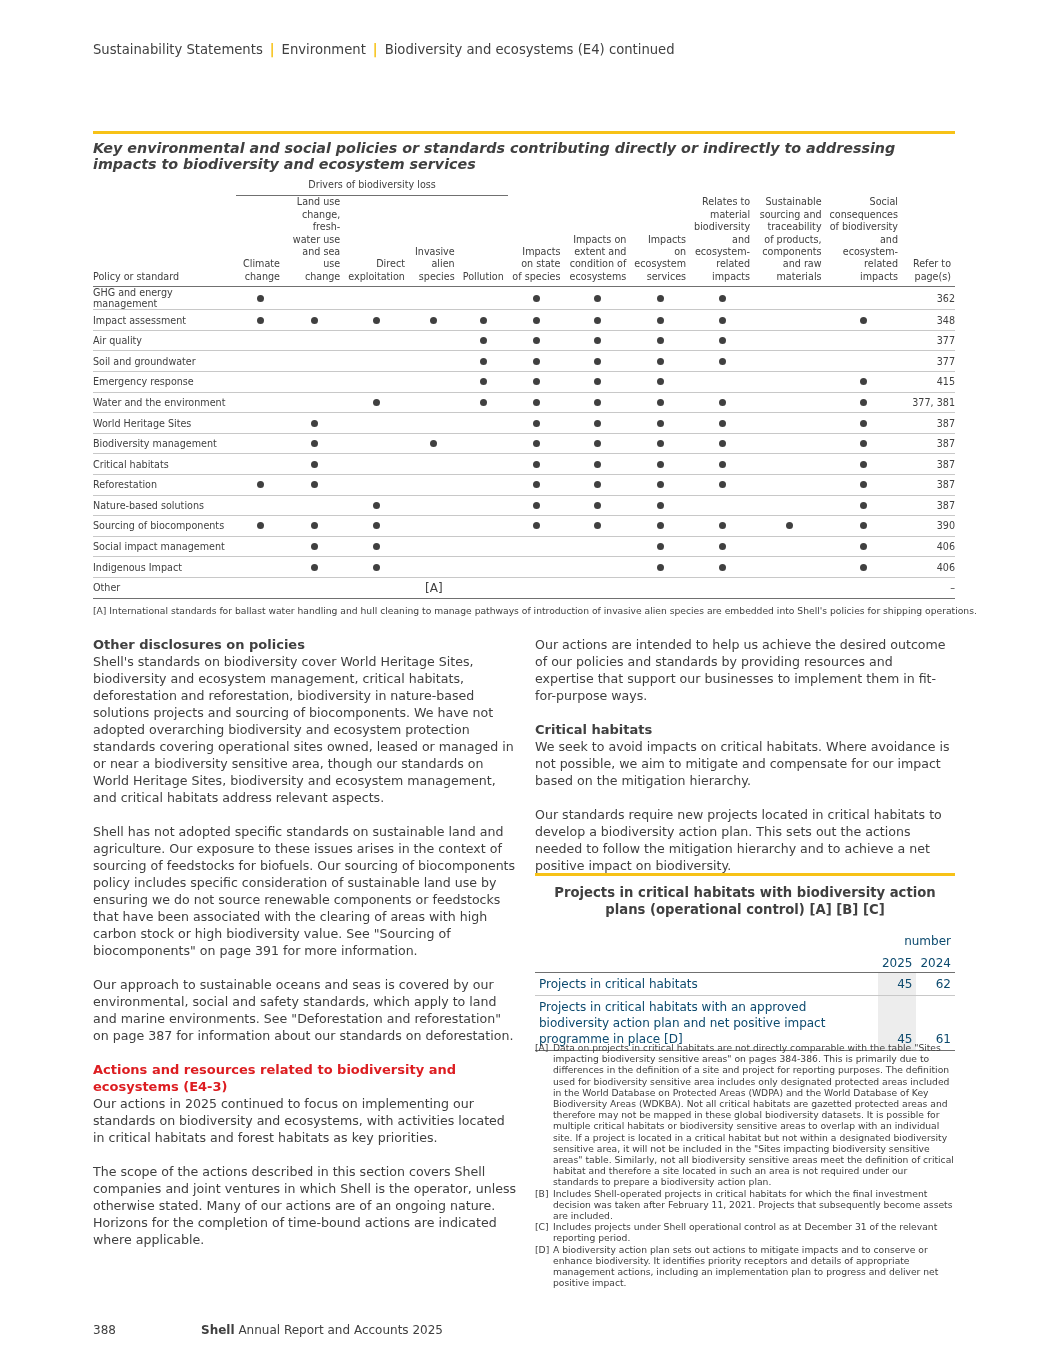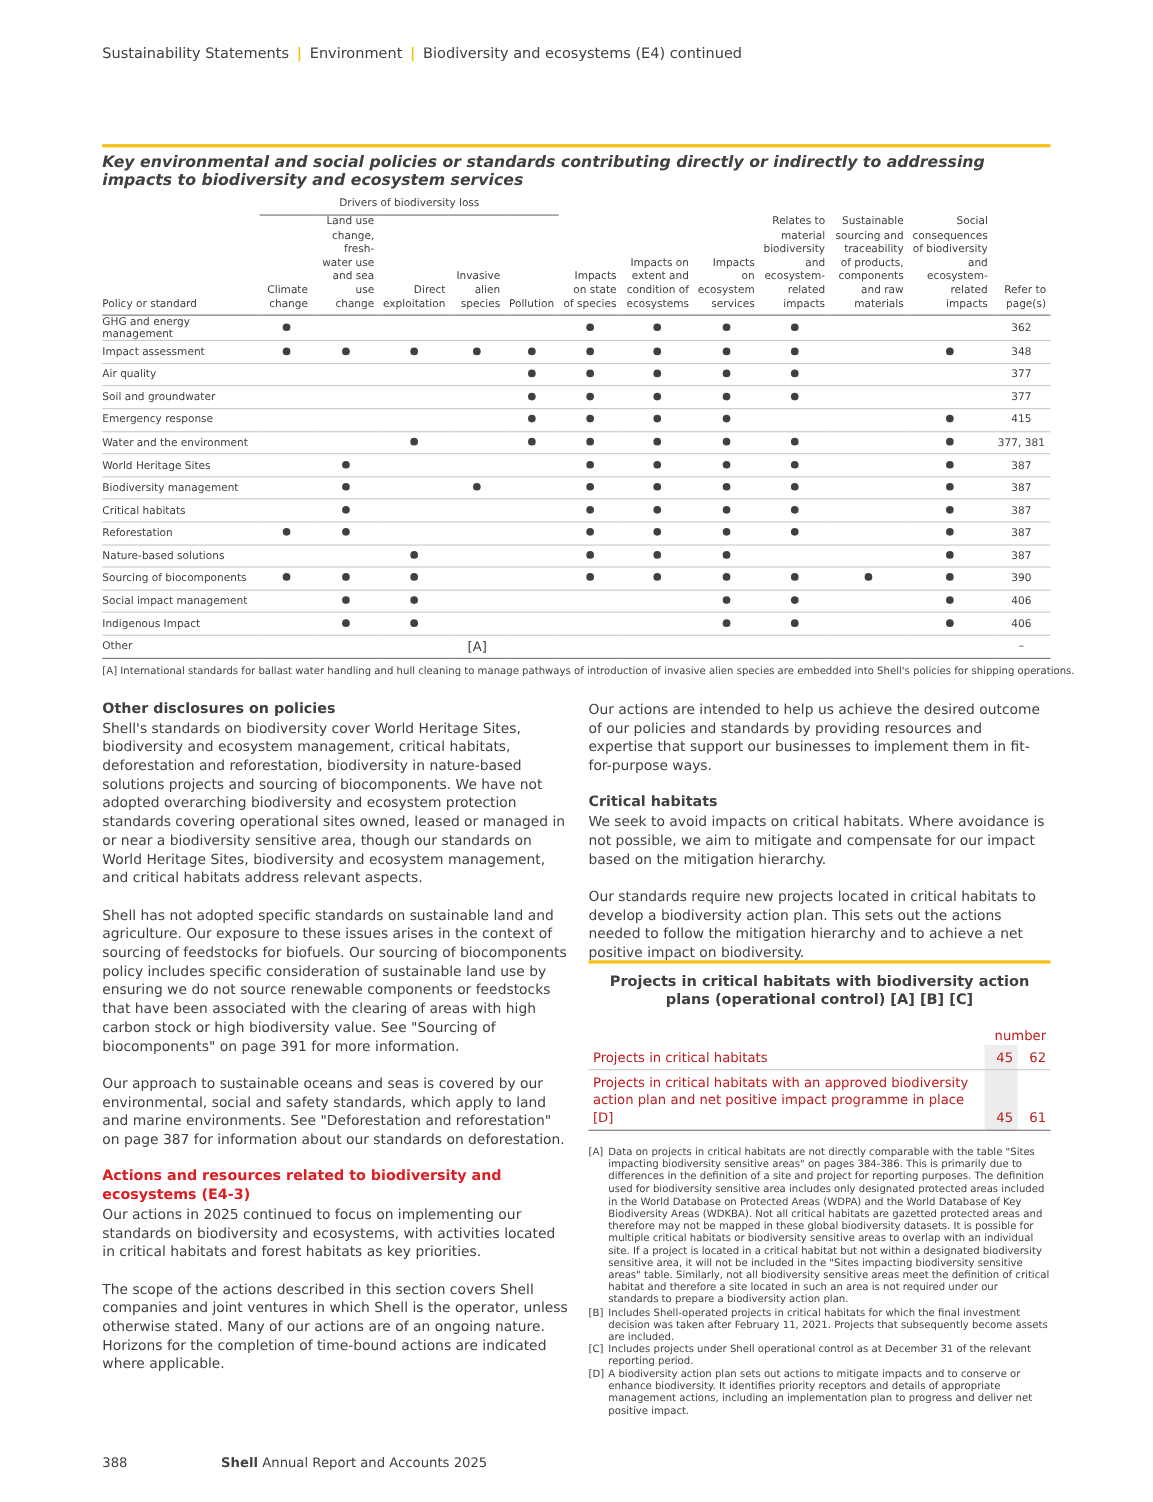--- a/index.html
+++ b/index.html
@@ -17,37 +17,37 @@
   .main-table-block { position: absolute; left: 93px; top: 131px; width: 862px; }
   .main-title { font-size: 14.3px; font-weight: bold; color: #404040; line-height: 16px; margin-top: 6px; font-style: italic; }
 
   table.policy { position: absolute; left: 0; top: 48px; width: 862px; border-collapse: collapse; font-size: 9.6px; color: #404040; }
   table.policy th { font-weight: normal; text-align: right; vertical-align: bottom; line-height: 12.4px; padding: 0 4px 3px 4px; }
   table.policy th.first { text-align: left; padding-left: 0; }
   table.policy thead tr.col-head th { border-bottom: 1.5px solid #707070; margin-top: 19px; }
   table.policy .group-head { text-align: center; border-bottom: 1px solid #707070; padding-bottom: 4px; height: 16px; vertical-align: top;}
   table.policy td { height: 20.6px; border-bottom: 1px solid #c8c8c8; text-align: center; padding: 0; }
   table.policy td.name { text-align: left; }
-  table.policy td.page { }
+  table.policy td.page { text-align: right; }
   table.policy tr:last-child td { border-bottom: 1.5px solid #707070; }
   .dot { display: inline-block; width: 7px; height: 7px; border-radius: 50%; background: #404040; }
   .note-mark { font-size: 12px; }
 
   .table-footnote { position: absolute; left: 93px; top: 605px; font-size: 9.2px; color: #404040; white-space: nowrap; }
 
   
   .col-left { position: absolute; left: 93px; top: 636px; width: 425px; font-size: 12.6px; line-height: 17px; color: #404040; }
   .col-right { position: absolute; left: 535px; top: 636px; width: 420px; font-size: 12.6px; line-height: 17px; color: #404040; }
   h3.sub { font-size: 13px; font-weight: bold; color: #404040; line-height: 17px; }
   h3.red { color: #dd1d21; }
   p.para { margin-bottom: 17px; }
 
   .proj-block { position: absolute; left: 535px; top: 873px; width: 420px; }
   .proj-title { font-size: 13.2px; font-weight: bold; color: #404040; line-height: 17px; margin-top: 8px; text-align: center; }
-  table.proj { margin-top: 10px; width: 420px; border-collapse: collapse; font-size: 12px; color: #b91c1c; }
+  table.proj { margin-top: 10px; width: 420px; border-collapse: collapse; font-size: 12px; color: #0c4a6e; }
   table.proj th { font-weight: normal; text-align: right; padding: 2px 4px; height: 22px; vertical-align: bottom; }
   table.proj tr.years th { border-bottom: 1.5px solid #707070; }
   table.proj td { padding: 3px 4px; border-bottom: 1px solid #c8c8c8; line-height: 16px; vertical-align: bottom; }
   table.proj tr:last-child td { border-bottom: 1.5px solid #707070; }
   table.proj td.num { text-align: right; width: 30px; }
   table.proj td.shade { background: #ededed; }
 
   .notes { position: absolute; left: 535px; top: 1042px; width: 420px; font-size: 9.2px; line-height: 11.2px; color: #404040; }
   .note { display: flex; }
   .note .tag { width: 18px; flex-shrink: 0; }
@@ -357,20 +357,25 @@
 
 <div class="proj-block">
   <div class="yellow-rule"></div>
   <div class="proj-title">Projects in critical habitats with biodiversity action plans (operational control) [A] [B] [C]</div>
   <table class="proj">
     <tbody>
         <tr>
       <th></th>
       <th colspan="2">number</th>
     </tr>
+    <tr class="years">
+      <th></th>
+      <th>2025</th>
+      <th>2024</th>
+    </tr>
     <tr>
       <td>Projects in critical habitats</td>
       <td class="num shade">45</td>
       <td class="num">62</td>
     </tr>
     <tr>
       <td>Projects in critical habitats with an approved biodiversity action plan and net positive impact programme in place [D]</td>
       <td class="num shade">45</td>
       <td class="num">61</td>
     </tr>

